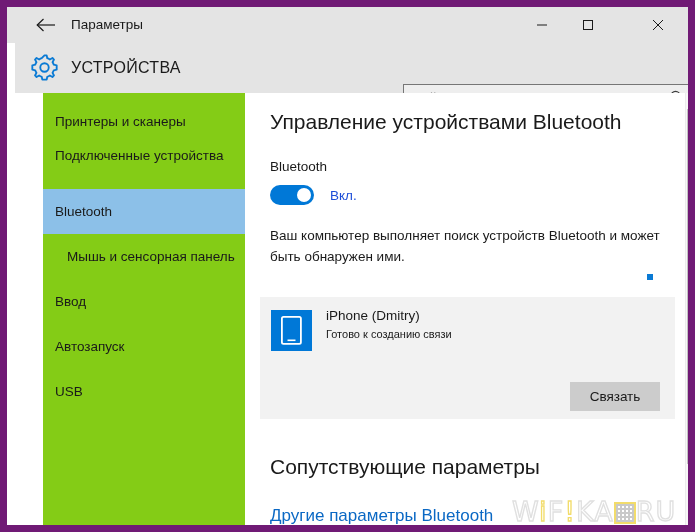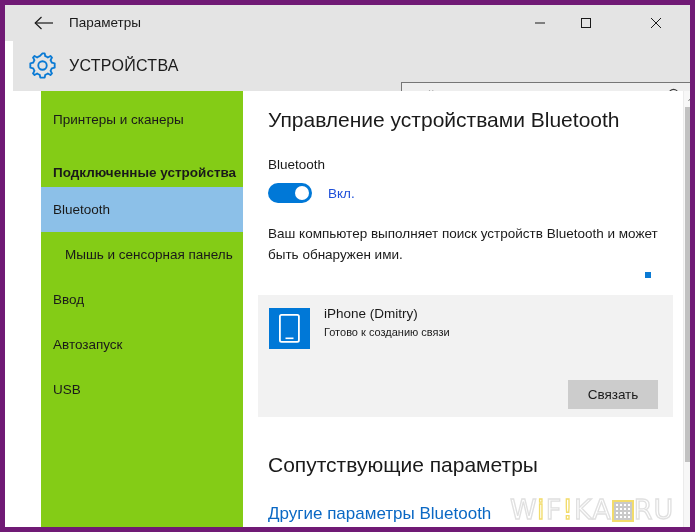--- a/index.html
+++ b/index.html
@@ -11,21 +11,21 @@
     font-family: "Liberation Sans", sans-serif;
     -webkit-font-smoothing: antialiased;
   }
 
   #app {
     position: relative;
     width: 695px;
     height: 532px;
     overflow: hidden;
     background: #ffffff;
-    border: 5px solid #701a75;
+    border: 7px solid #701a75;
     box-sizing: border-box;
   }
 
   
   .titlebar {
     position: absolute;
     left: 0; top: 0;
     width: 695px;
     height: 36px;
     background: #e4e4e4;
@@ -383,21 +383,21 @@
           <path d="M11 10.6 L16 15.8" stroke="#3a3a3a" stroke-width="1.1"></path>
         </svg>
       </div>
     </div>
   </div>
 
   <div class="sidebar">
     <div class="nav-item" style="top:6px;">
       <span class="lbl">Принтеры и сканеры</span>
     </div>
-    <div class="nav-item" style="top:59px;font-weight:bold;">
+    <div class="nav-item" style="top:40px;">
       <span class="lbl">Подключенные устройства</span>
     </div>
     <div class="nav-item selected" style="top:96px;">
       <span class="lbl">Bluetooth</span>
     </div>
     <div class="nav-item" style="top:141px;padding-left:12px;">
       <span class="lbl">Мышь и сенсорная панель</span>
     </div>
     <div class="nav-item" style="top:186px;">
       <span class="lbl">Ввод</span>

